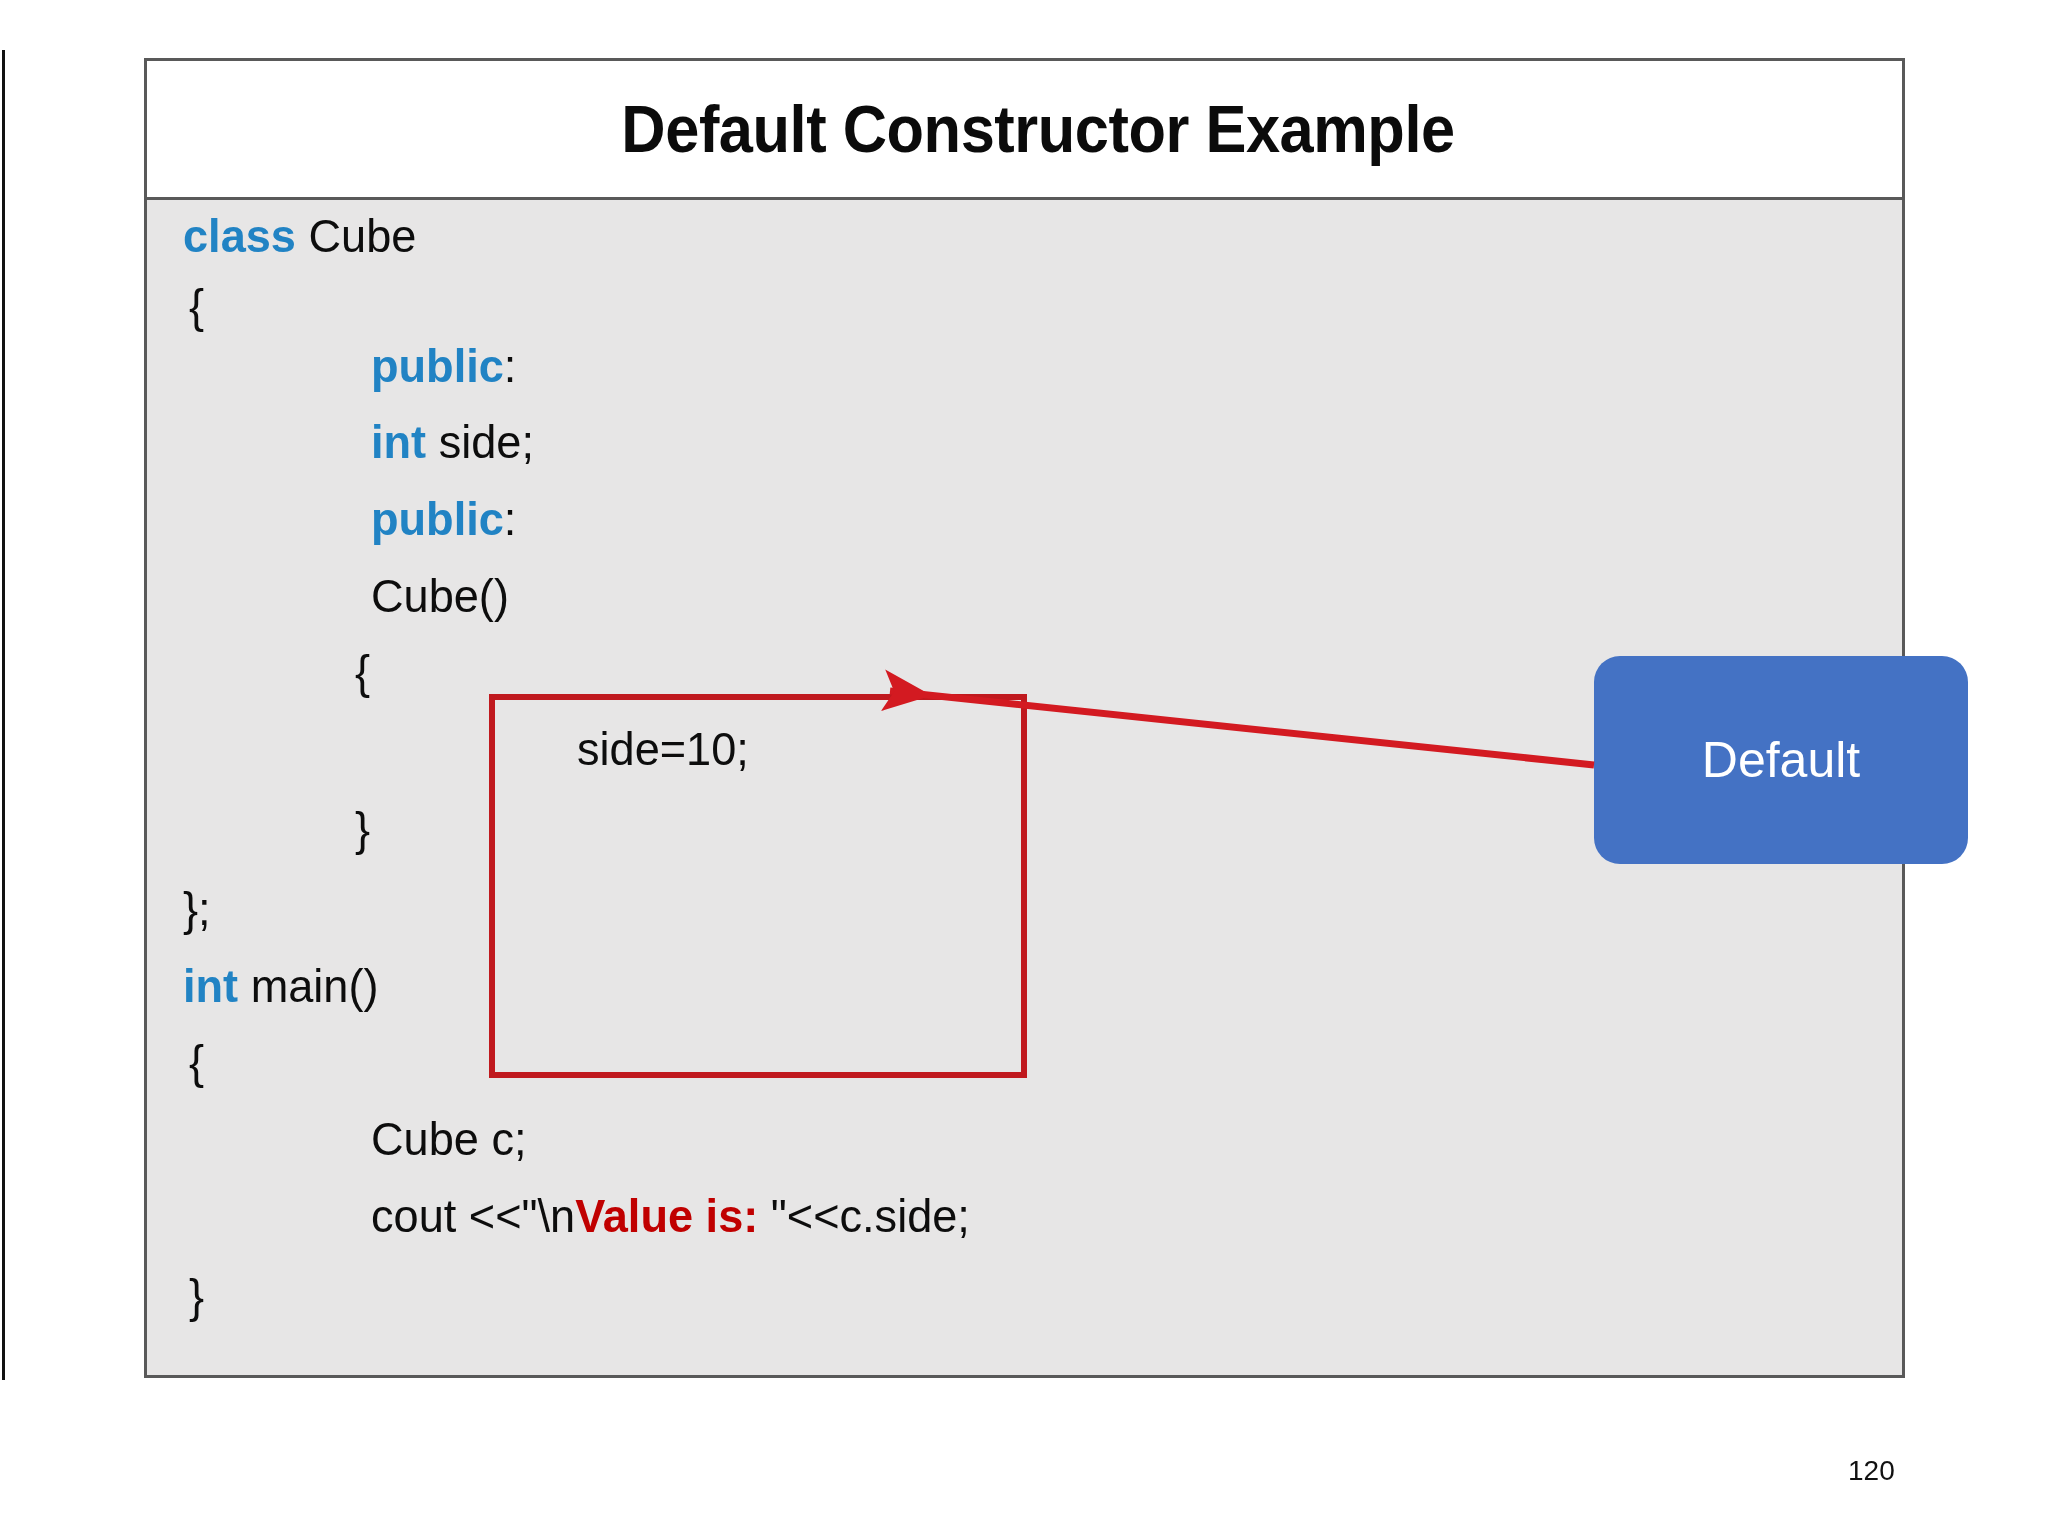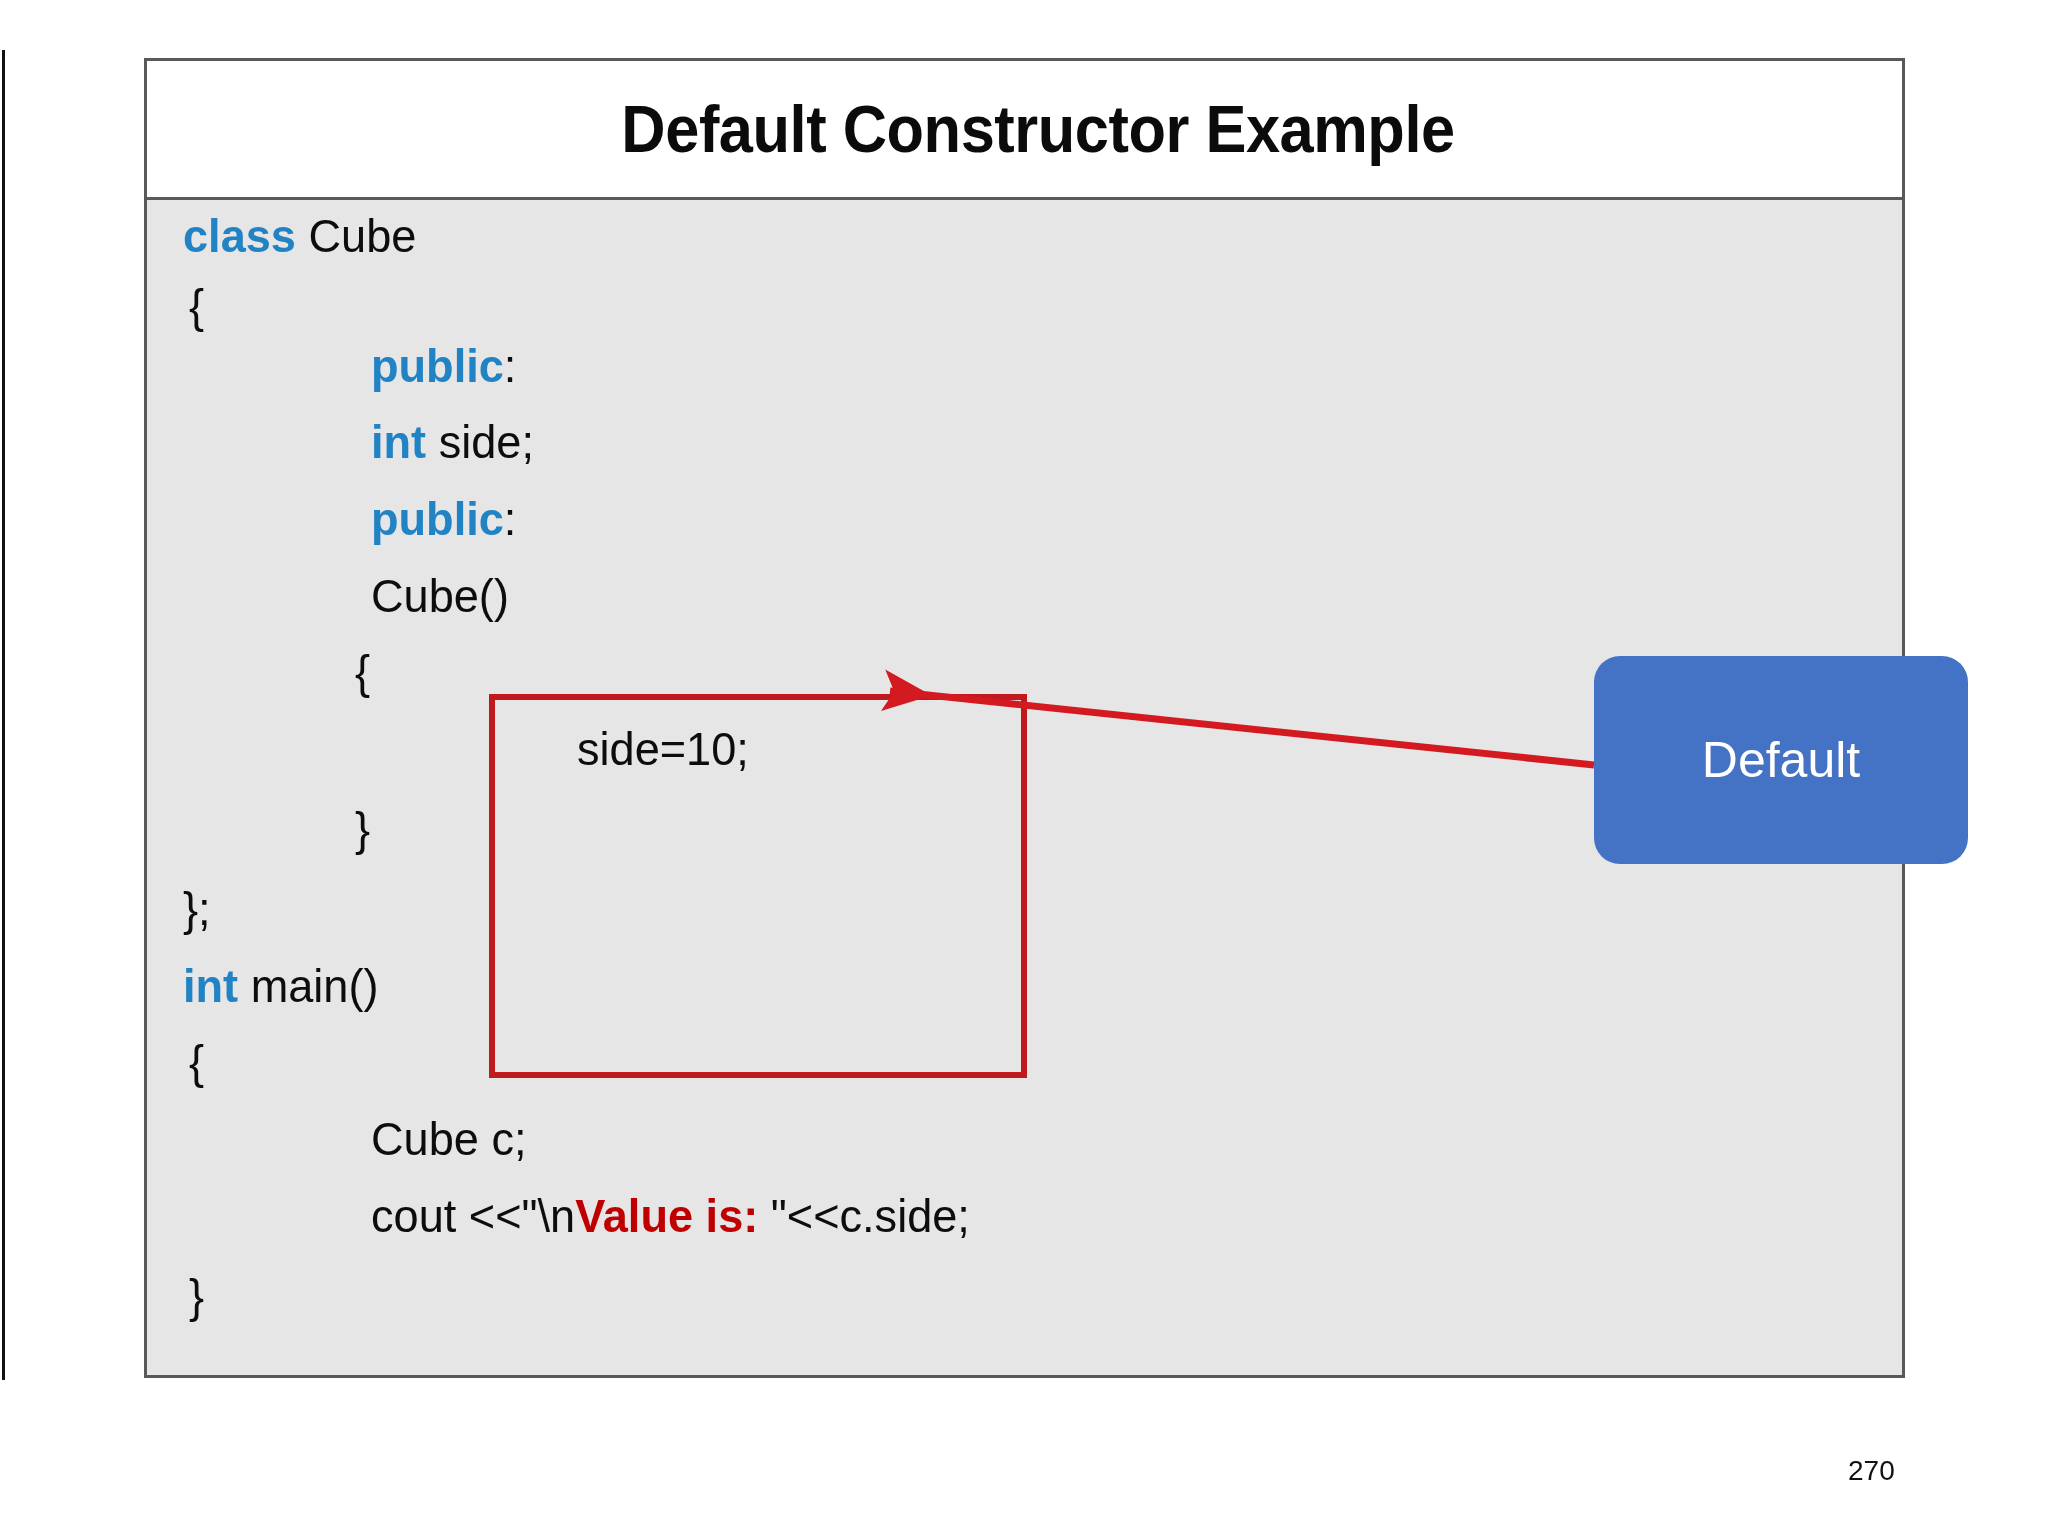--- a/index.html
+++ b/index.html
@@ -188,13 +188,13 @@
 
 <svg id="arrow-svg" viewBox="0 0 2048 1536">
   <defs>
     <marker id="arrowhead" markerWidth="7" markerHeight="6" refX="6" refY="3" orient="auto" markerUnits="strokeWidth">
       <path d="M7,0 L0,3 L7,6 L5.4,3 Z" fill="#D31A21"></path>
     </marker>
   </defs>
   <line id="arrow-line" x1="1594" y1="765" x2="890" y2="691" stroke="#D31A21" stroke-width="7" marker-end="url(#arrowhead)"></line>
 </svg>
 
-<div id="page-number">270</div>
+<div id="page-number">120</div>
 
 </body></html>

